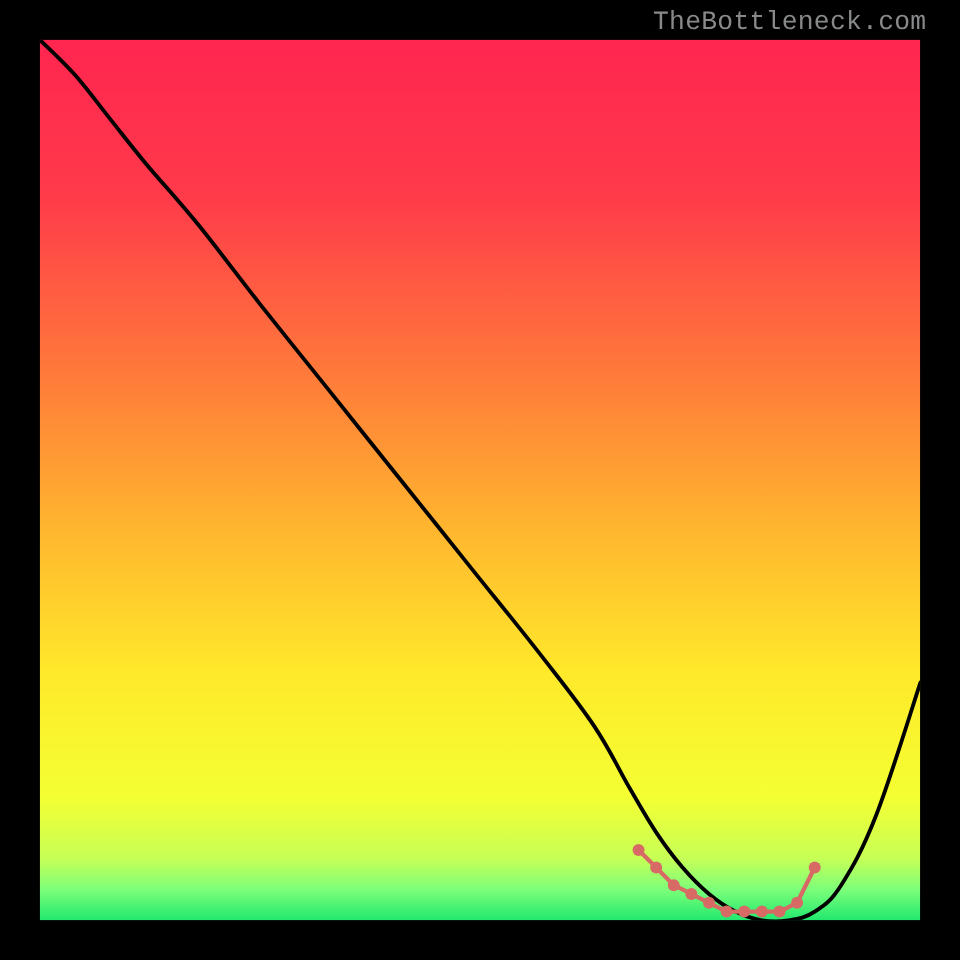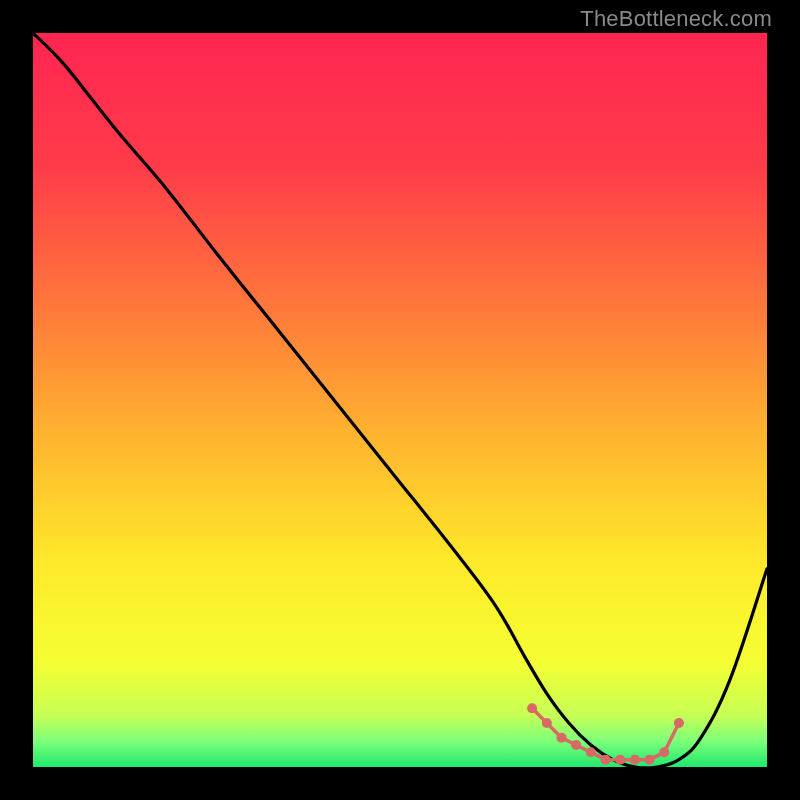--- a/index.html
+++ b/index.html
@@ -37,21 +37,21 @@
     position: absolute;
     left: 0;
     top: 0;
     width: 734px;
     height: 734px;
   }
   .watermark {
     position: absolute;
     top: 6px;
     right: 28px;
-    font-family: Liberation Sans, sans-serif;
+    font-family: Liberation Mono, monospace;
     font-size: 22px;
     font-weight: 500;
     color: #88898a;
     letter-spacing: 0.2px;
   }
 </style>
 </head>
 <body>
 
 <div class="frame">

